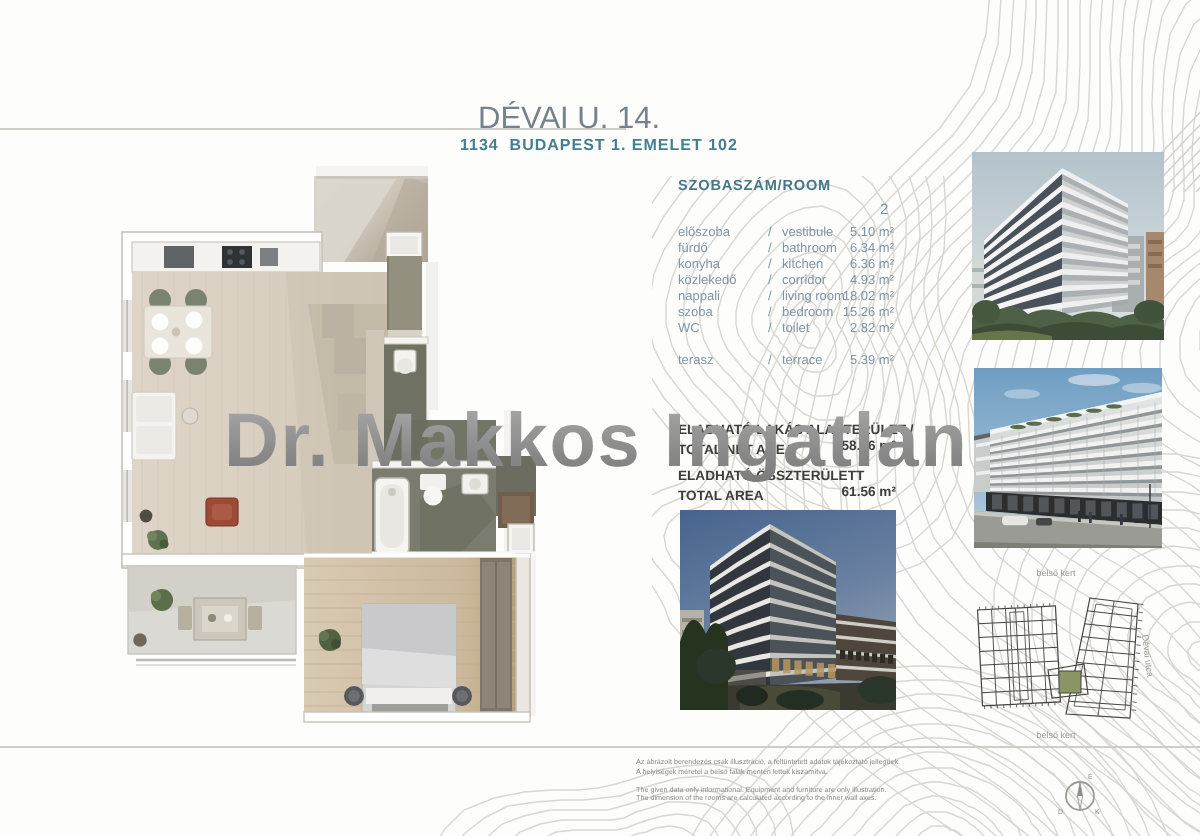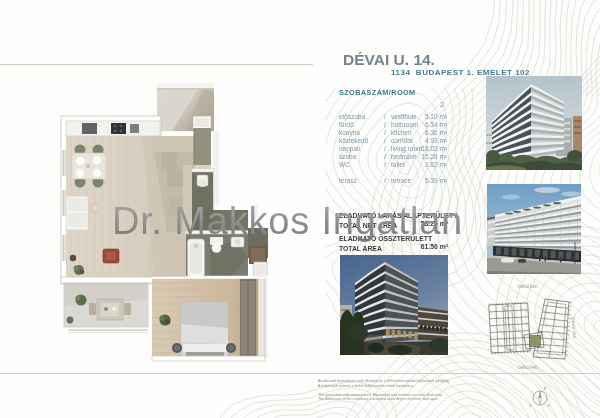--- a/index.html
+++ b/index.html
@@ -115,22 +115,22 @@
           <line x1="580" y1="96" x2="622" y2="52"></line>
           <line x1="586" y1="96" x2="628" y2="52"></line>
           <line x1="592" y1="96" x2="634" y2="52"></line>
           <line x1="598" y1="96" x2="640" y2="52"></line>
         </g>
 </g>
 </svg>
 
 <div class="abs" style="left:0;top:64px;width:313px;height:1.2px;background:#cdccc5"></div>
 
-<div class="abs" style="left:239px;top:51px;width:300px;text-align:center;font-size:15.5px;font-weight:bold;color:#75828c;letter-spacing:0px">DÉVAI U. 14.</div>
-<div class="abs" style="left:230px;top:67.5px;width:300px;text-align:right;font-size:8px;font-weight:bold;color:#457e8f;letter-spacing:0.5px">1134&nbsp; BUDAPEST 1. EMELET 102</div>
+<div class="abs" style="left:239px;top:51px;width:300px;font-size:15.5px;font-weight:normal;color:#75828c;letter-spacing:0px">DÉVAI U. 14.</div>
+<div class="abs" style="left:230px;top:67.5px;width:300px;text-align:left;font-size:8px;font-weight:bold;color:#457e8f;letter-spacing:0.5px">1134&nbsp; BUDAPEST 1. EMELET 102</div>
 
 <svg class="abs" style="left:0;top:0" width="600" height="418" viewBox="0 0 600 418">
 <defs>
 <linearGradient id="hallg" x1="0" y1="0" x2="1" y2="0.7">
 <stop offset="0" stop-color="#dad4ca"></stop>
           <stop offset="0.55" stop-color="#ccc5b8"></stop>
           <stop offset="1" stop-color="#aaa292"></stop>
 </linearGradient>
 <linearGradient id="wood" x1="0" y1="0" x2="1" y2="0">
 <stop offset="0" stop-color="#ded5c8"></stop>
@@ -595,14 +595,14 @@
 
 <svg class="abs" style="left:528px;top:385px" width="24" height="24" viewBox="0 0 24 24">
 <circle cx="12" cy="13" r="7" fill="none" stroke="#9c9c93" stroke-width="0.9"></circle>
 <path d="M12 6.5 L13.3 13 L12 19.5 L10.7 13 Z" fill="none" stroke="#9c9c93" stroke-width="0.5"></path>
 <path d="M12 6.5 L13.3 13 L10.7 13 Z" fill="#90908a"></path>
 <text x="16" y="4.5" font-size="3.5" fill="#8a8a82">É</text>
 <text x="19.5" y="22" font-size="3.5" fill="#8a8a82">K</text>
 <text x="1" y="22" font-size="3.5" fill="#8a8a82">D</text>
 </svg>
 
-<div class="abs" style="left:112px;top:200px;width:390px;font-size:38px;font-weight:normal;letter-spacing:0.8px;white-space:nowrap;background:linear-gradient(#a9a9a9,#888888 65%,#7a7a7a);-webkit-background-clip:text;background-clip:text;color:transparent;text-shadow:none">Dr. Makkos Ingatlan</div>
+<div class="abs" style="left:112px;top:200px;width:390px;font-size:38px;font-weight:bold;letter-spacing:0.8px;white-space:nowrap;background:linear-gradient(#a9a9a9,#888888 65%,#7a7a7a);-webkit-background-clip:text;background-clip:text;color:transparent;text-shadow:none">Dr. Makkos Ingatlan</div>
 
 </div>
 </body></html>

